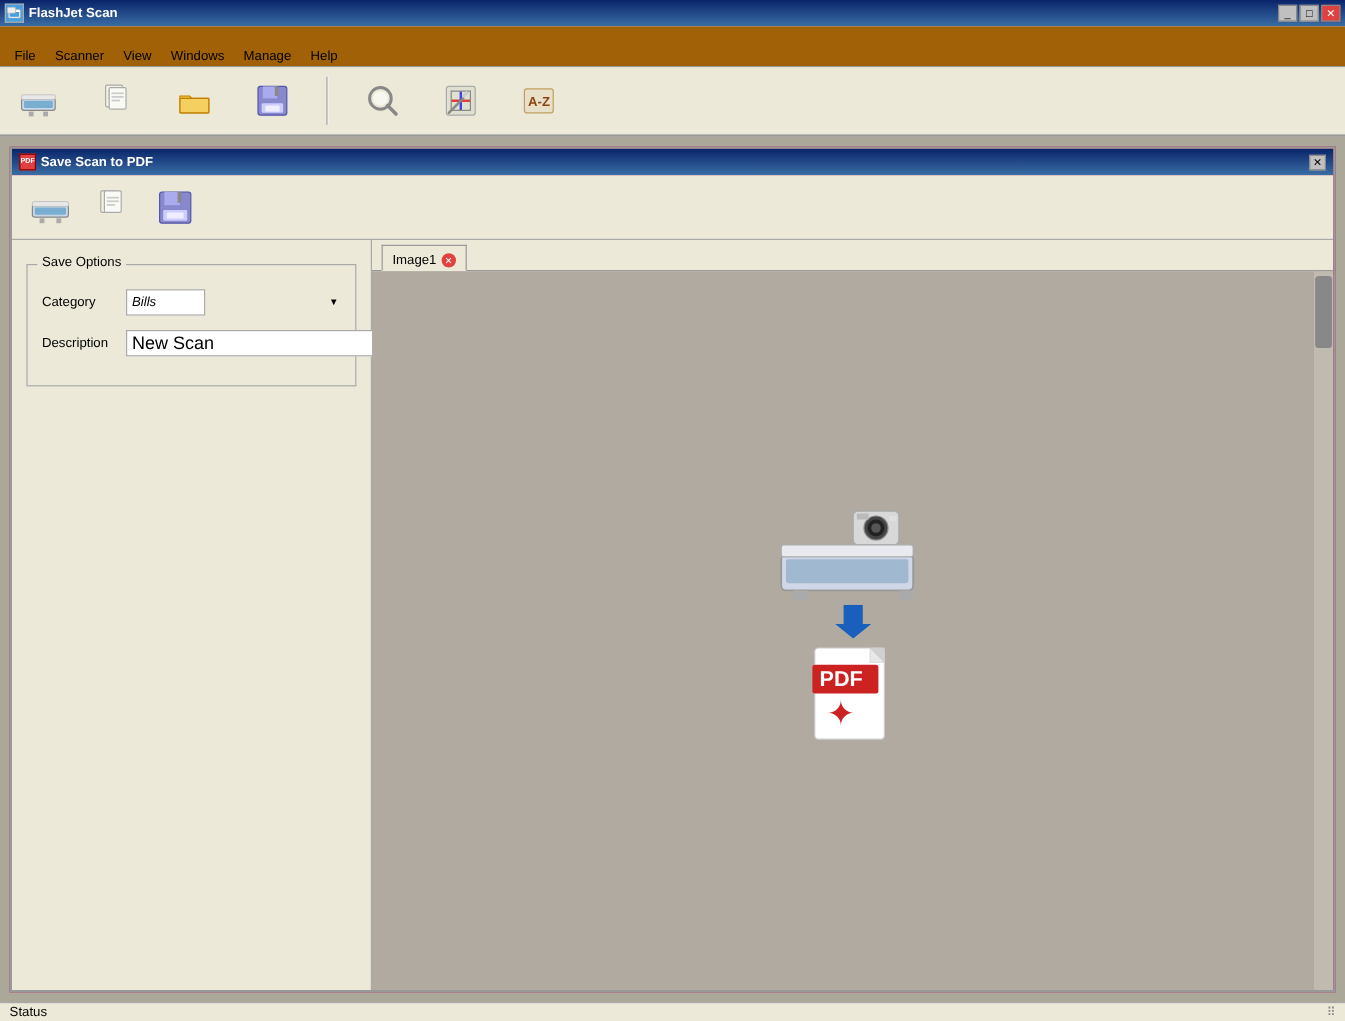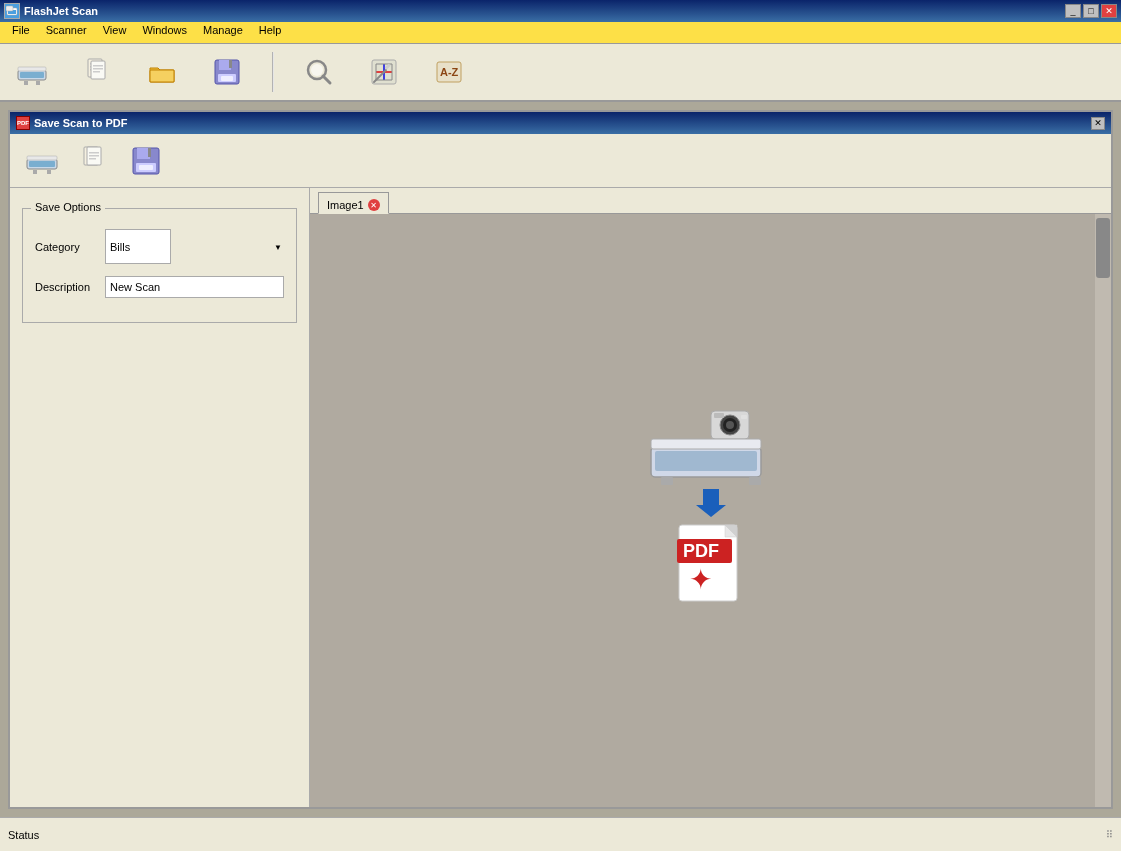--- a/index.html
+++ b/index.html
@@ -49,24 +49,24 @@
       background: #c0c0c0;
       border: 1px solid #888;
       font-size: 9px;
       display: flex; align-items: center; justify-content: center;
       cursor: pointer;
       color: #000;
     }
 
     
     .menu-bar {
-      background: #fde047;
-      height: 22px;
-      display: flex;
-      align-items: flex-start;
+      background: #a16207;
+      height: 34px;
+      display: flex;
+      align-items: flex-end;
       padding: 0 4px;
       border-bottom: 1px solid #999;
       flex-shrink: 0;
     }
     .menu-item {
       padding: 2px 8px;
       cursor: pointer;
       font-size: 11px;
     }
 
@@ -210,32 +210,33 @@
       width: 70px;
       font-size: 11px;
       flex-shrink: 0;
     }
     .form-input {
       flex: 1;
       height: 22px;
       border: 1px solid #aaa;
       background: white;
       padding: 1px 4px;
-      font-size: 11px;
+      font-size: 15px;
     }
     .form-select {
       flex: 1;
-      height: 35px;
+      height: 22px;
       border: 1px solid #aaa;
       background: white;
       font-size: 11px;
       appearance: none;
       -webkit-appearance: none;
       padding: 1px 4px;
       position: relative;
+      font-style: italic;
     }
     .select-wrapper {
       flex: 1;
       position: relative;
     }
     .select-wrapper::after {
       content: '▼';
       position: absolute;
       right: 2px;
       top: 50%;
@@ -289,21 +290,21 @@
       display: flex;
       align-items: center;
       justify-content: center;
       position: relative;
       overflow: hidden;
     }
 
     
     .status-bar {
       background: #ece9d8;
-      height: 34px;
+      height: 16px;
       border-top: 1px solid #aaa;
       display: flex;
       align-items: center;
       padding: 0 8px;
       font-size: 11px;
       flex-shrink: 0;
     }
     .status-bar-text {
       flex: 1;
     }

